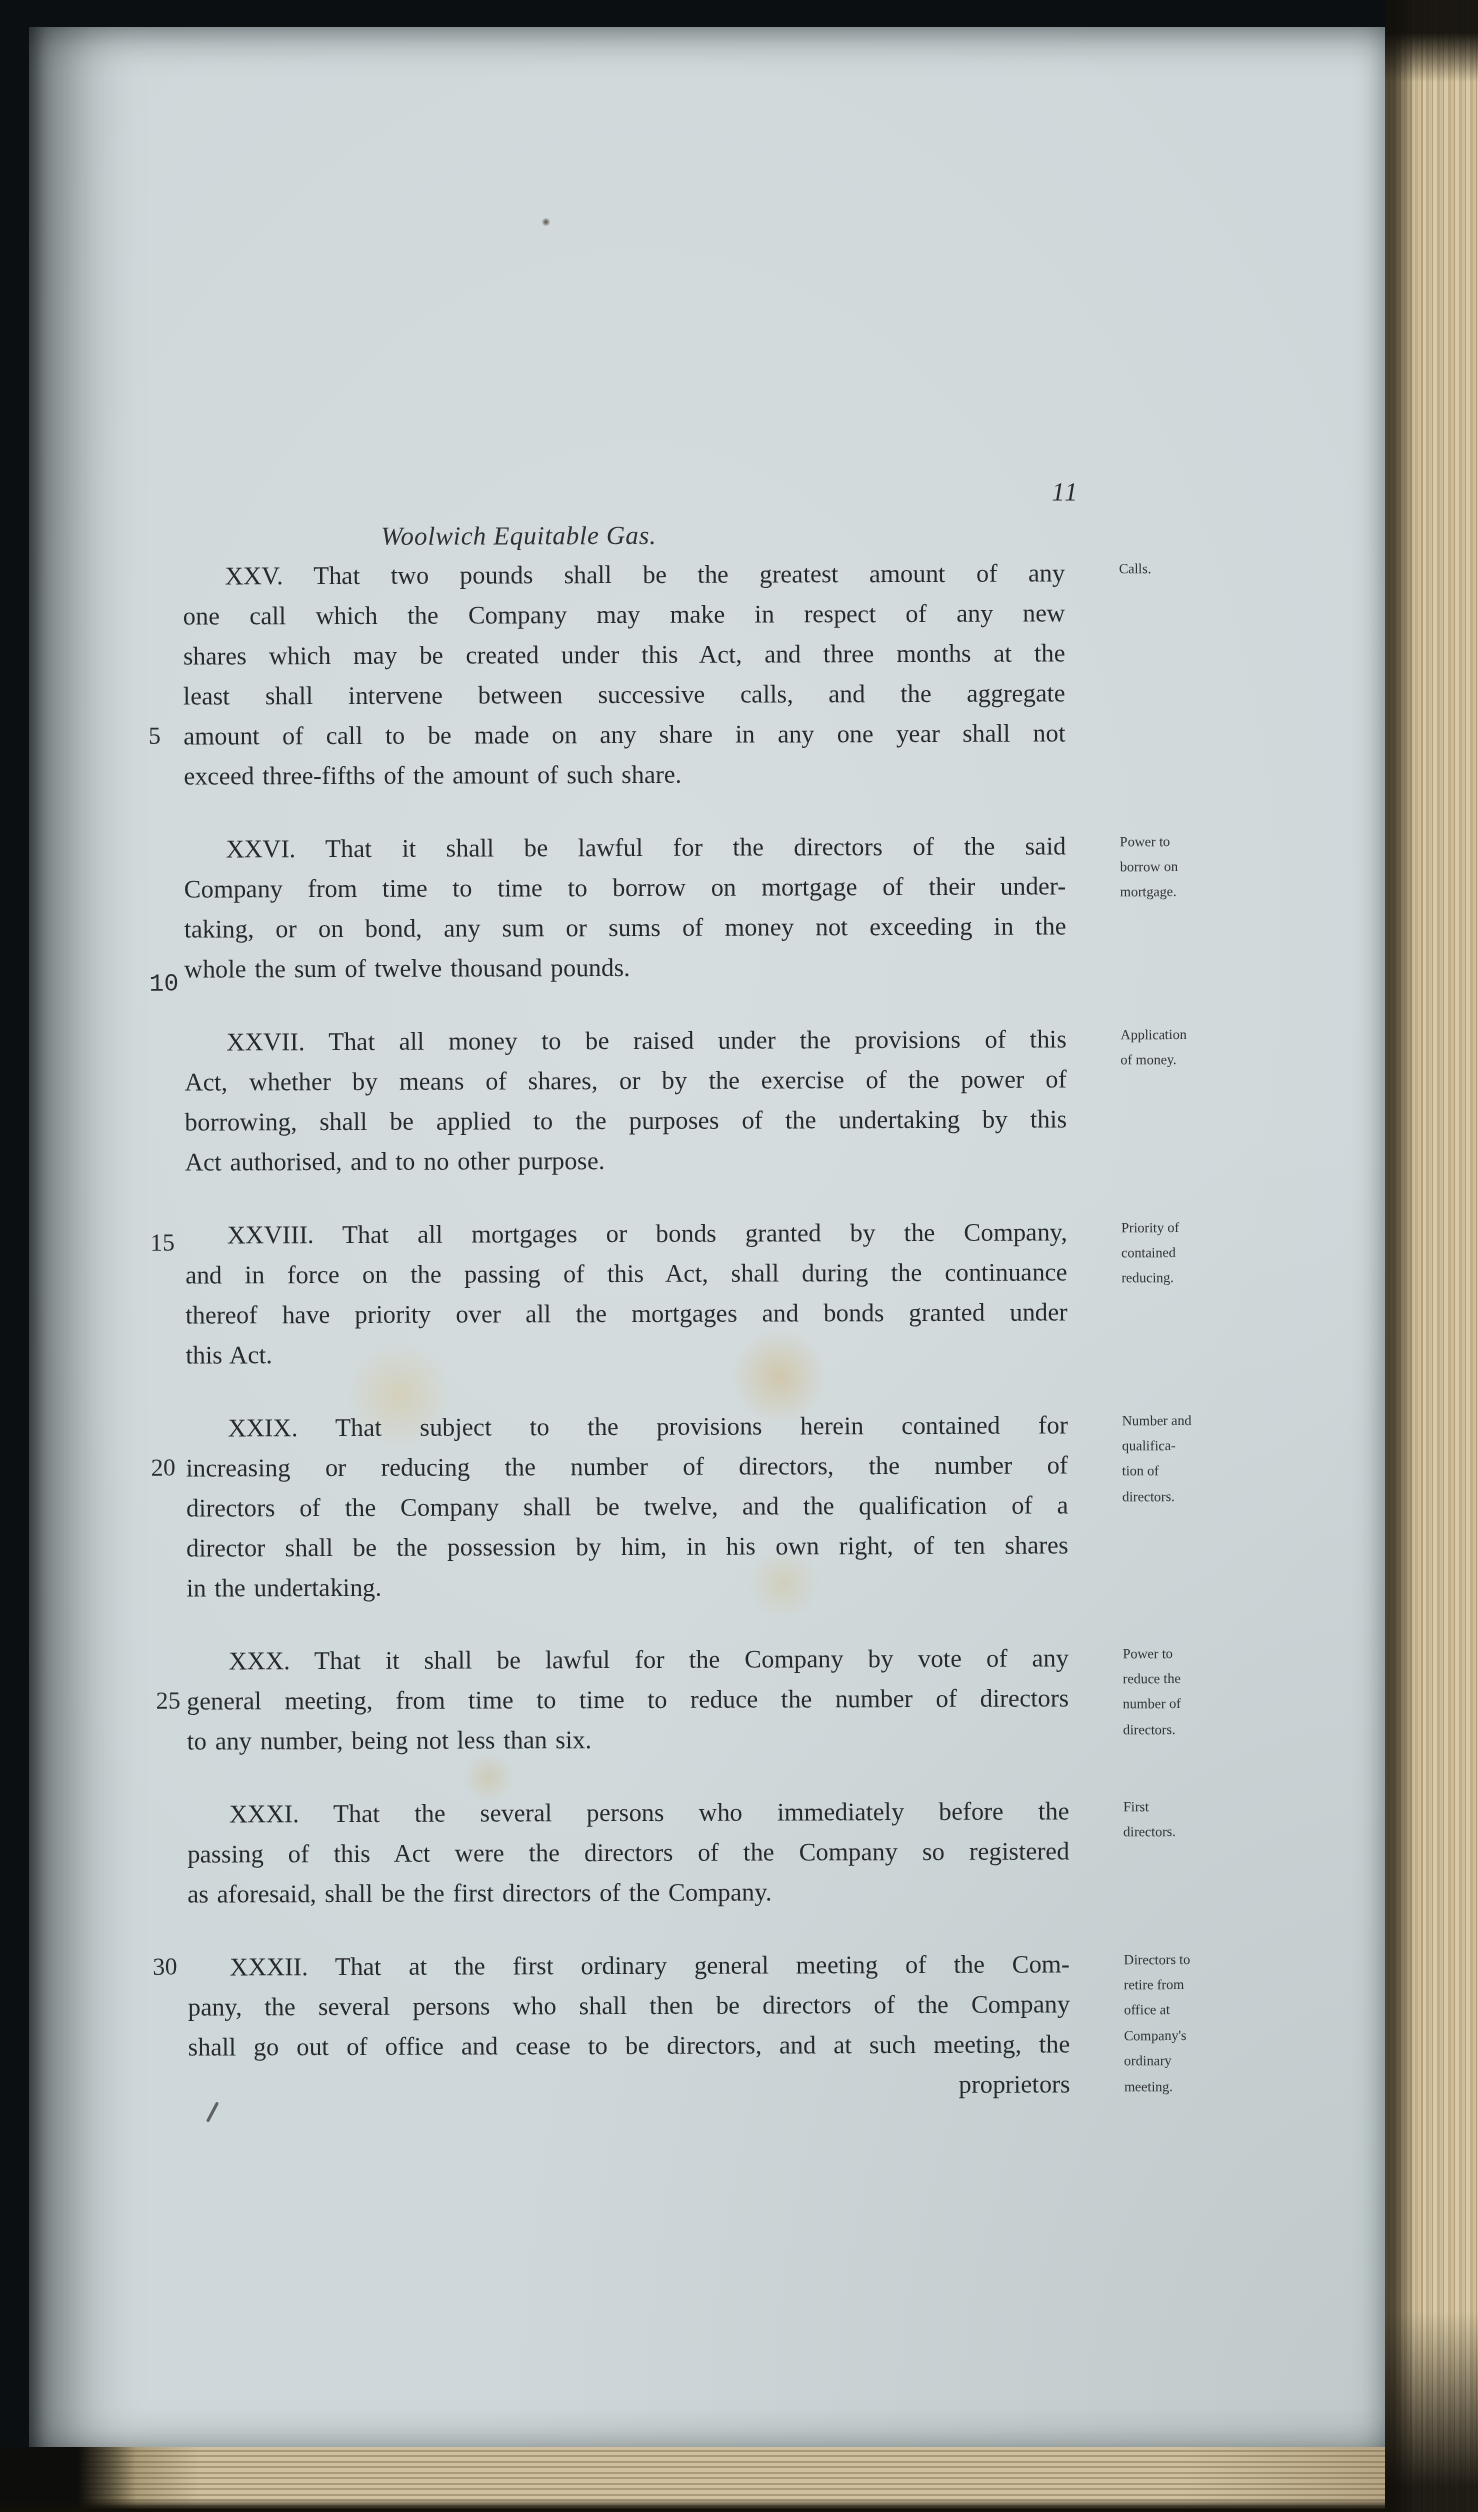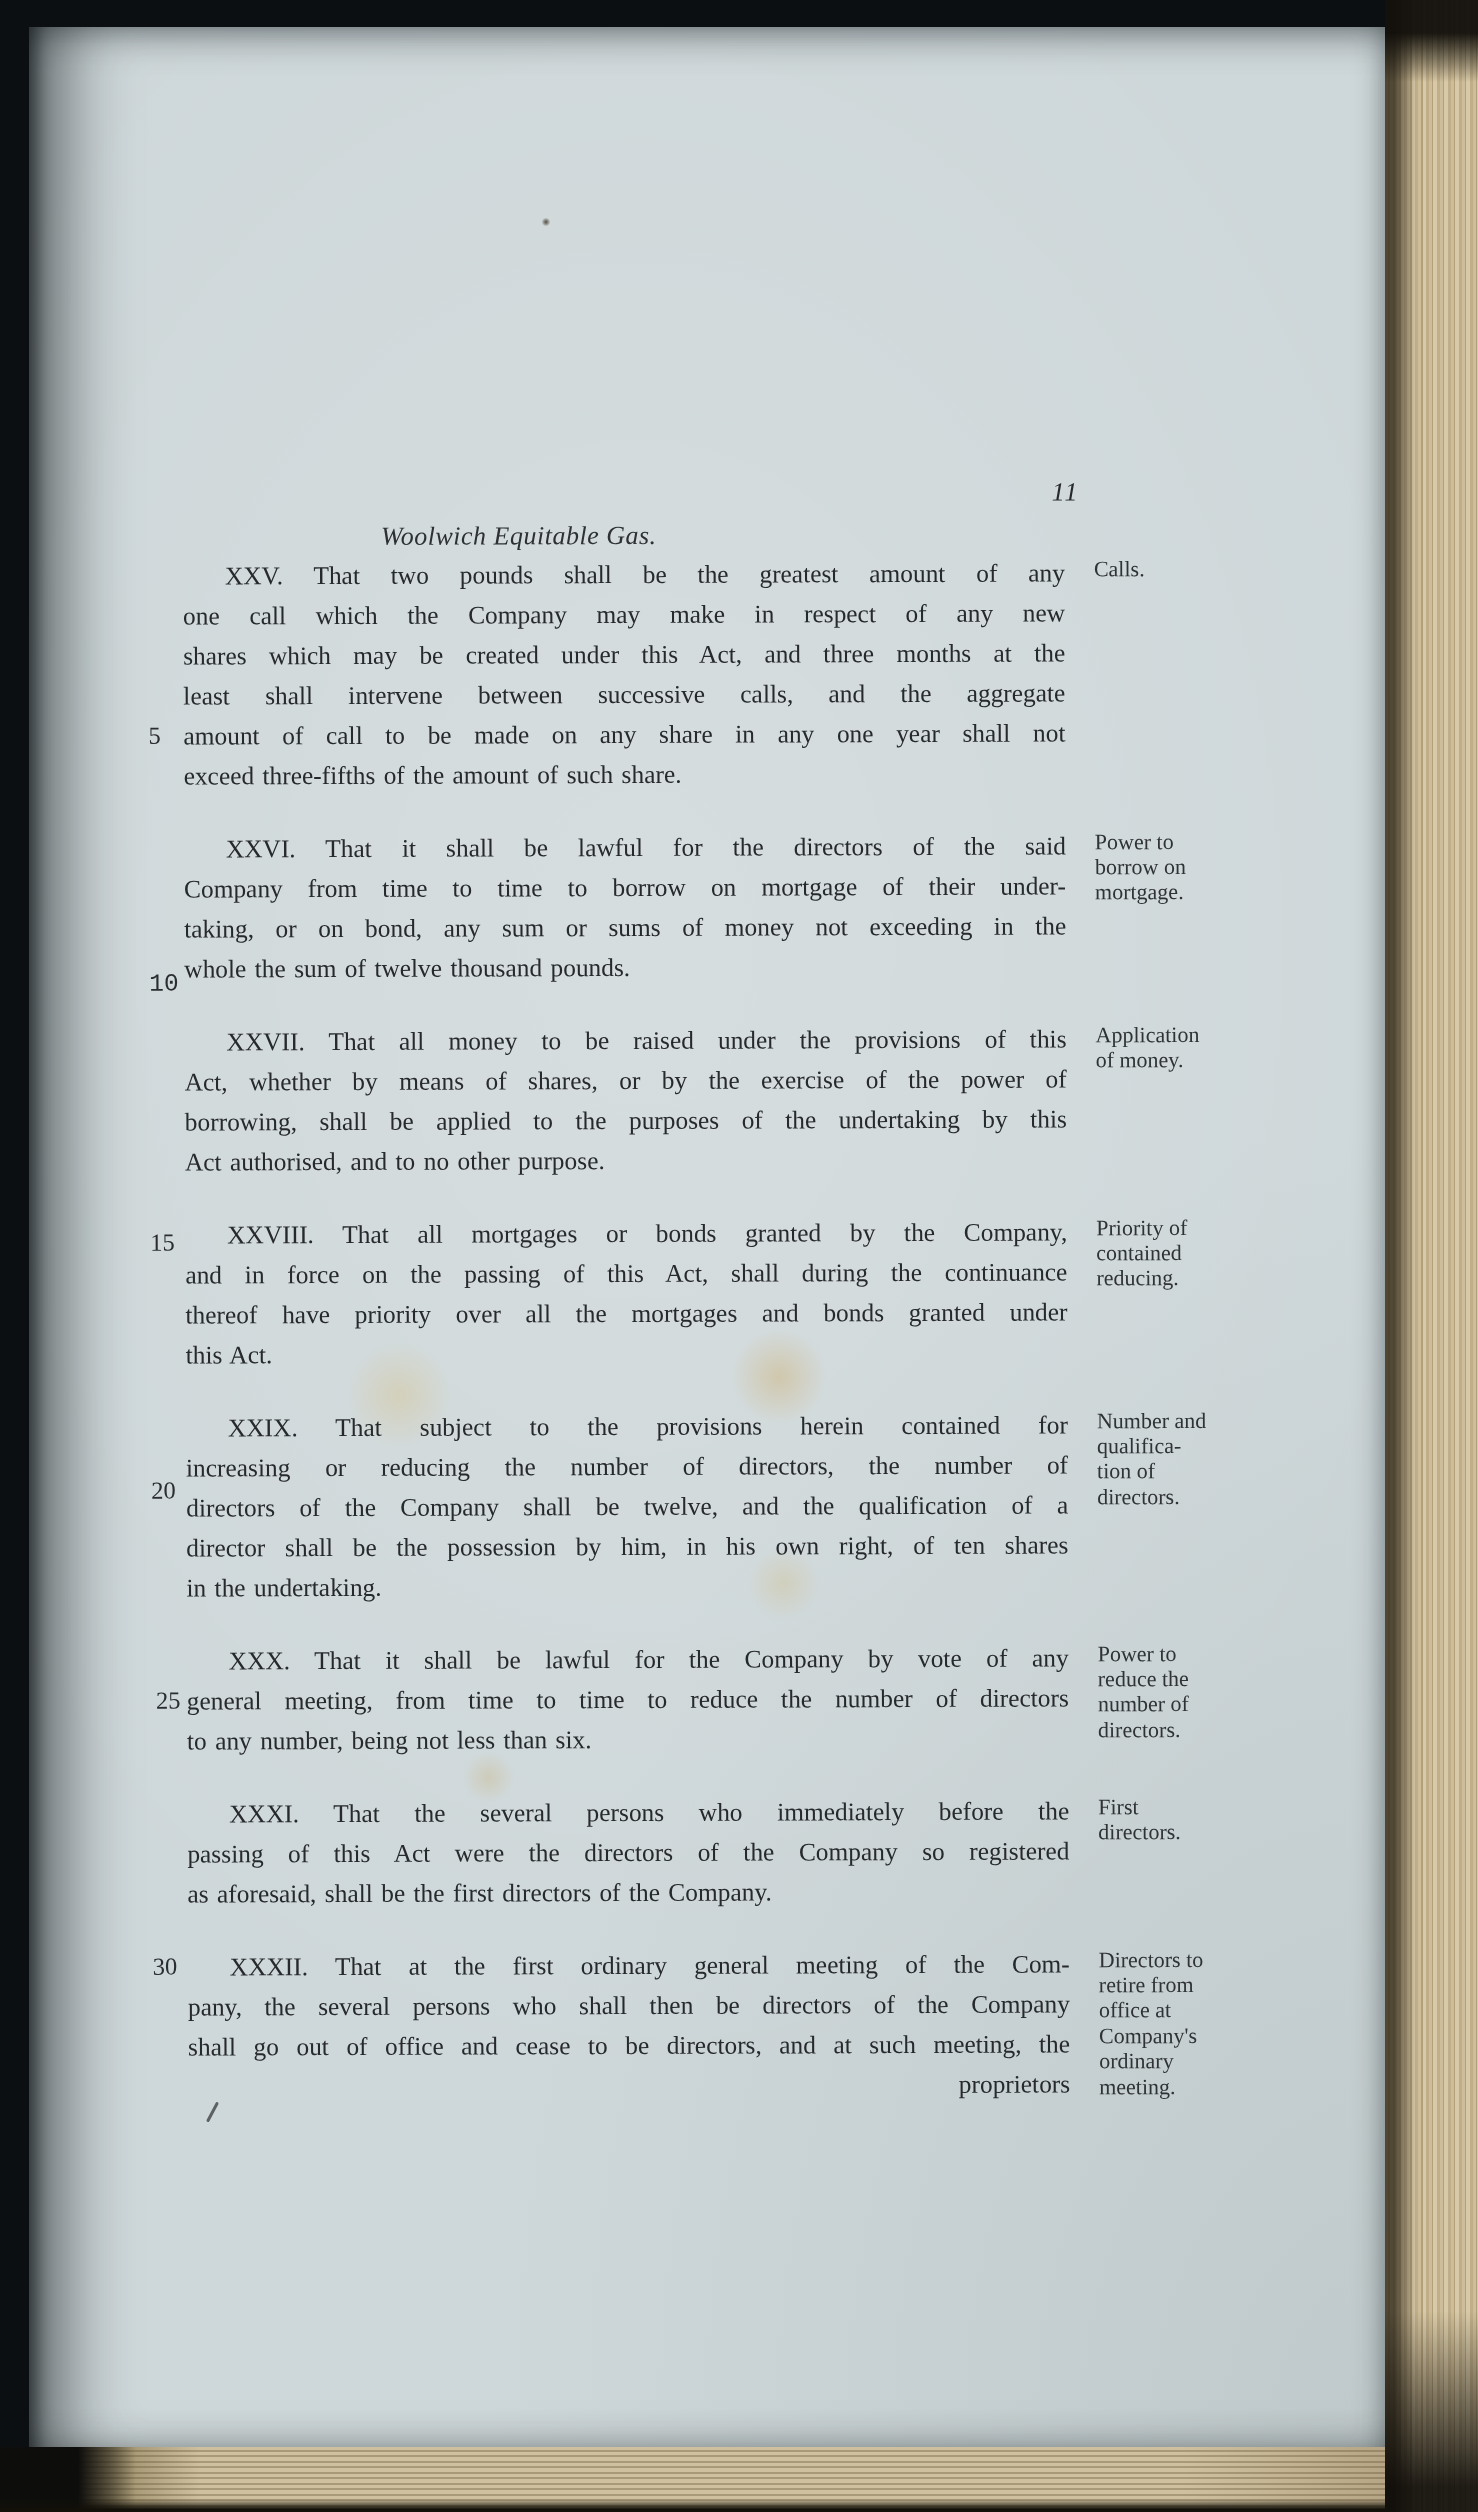--- a/index.html
+++ b/index.html
@@ -91,22 +91,22 @@
   .line.first { padding-left:42px; }
   .line.last { text-align-last:left; }
   .line.last.align-right { text-align:right; text-align-last:right; }
 
   .linenum {
     position:absolute; left:-35px; width:33px; text-align:left;
     font-size:24.5px; line-height:40px; color:#2b2e30;
   }
 
   .margin-note {
-    position:absolute; left:911px; top:3.6px; width:155px;
-    font-size:22px; line-height:25.4px; color:#2f3335; word-spacing:normal;
+    position:absolute; left:936px; top:3.6px; width:155px;
+    font-size:14px; line-height:25.4px; color:#2f3335; word-spacing:normal;
   }
   .margin-note .mn-line { display:block; }
 </style>
 </head>
 <body>
 
 <div class="scan">
   <div class="edge-right"></div>
   <div class="edge-bottom"></div>
 
@@ -170,21 +170,21 @@
               <span class="mn-line">contained</span>
               <span class="mn-line">reducing.</span>
             </div>
           </div>
           <div class="section">
             <div class="line first">XXIX. That subject to the provisions herein contained for</div>
             <div class="line">increasing or reducing the number of directors, the number of</div>
             <div class="line">directors of the Company shall be twelve, and the qualification of a</div>
             <div class="line">director shall be the possession by him, in his own right, of ten shares</div>
             <div class="line last">in the undertaking.</div>
-            <span class="linenum" style="top: 40px; margin-top: 23px;">20</span>
+            <span class="linenum" style="top: 40px;">20</span>
             <div class="margin-note">
               <span class="mn-line">Number and</span>
               <span class="mn-line">qualifica-</span>
               <span class="mn-line">tion of</span>
               <span class="mn-line">directors.</span>
             </div>
           </div>
           <div class="section">
             <div class="line first">XXX. That it shall be lawful for the Company by vote of any</div>
             <div class="line">general meeting, from time to time to reduce the number of directors</div>

